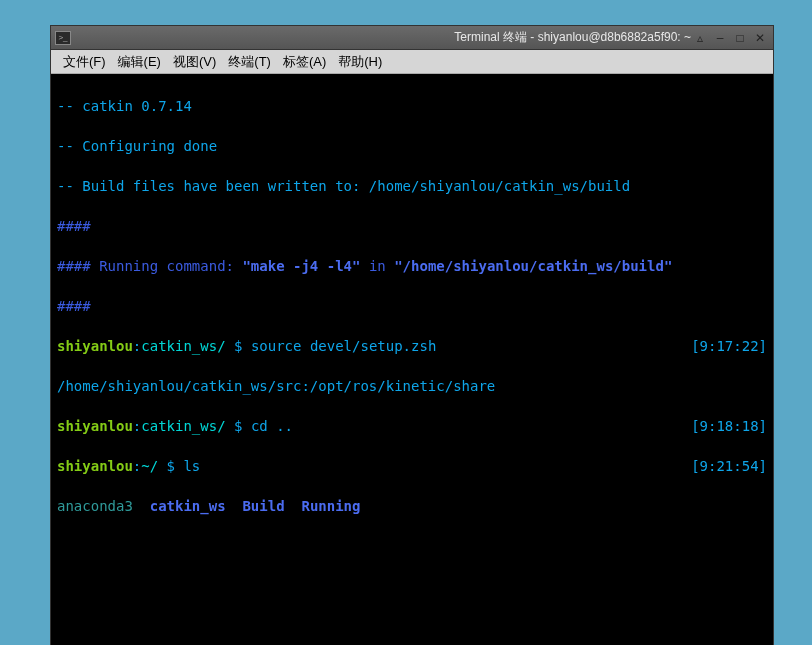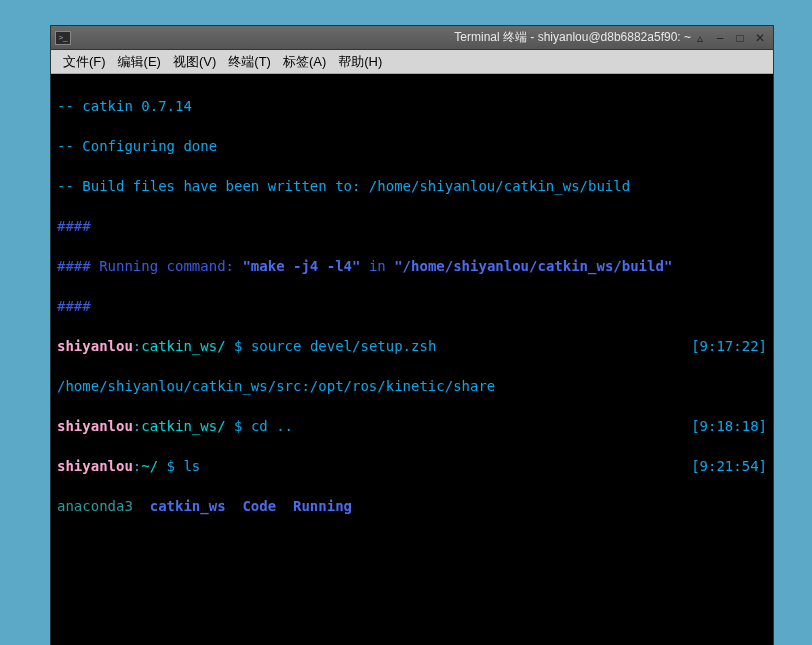--- a/index.html
+++ b/index.html
@@ -79,21 +79,21 @@
       color: #d0d0d0;
       font-family: "DejaVu Sans Mono", "Courier New", monospace;
       font-size: 14px;
       line-height: 20px;
       padding: 2px 6px 6px 6px;
       white-space: pre;
       overflow: hidden;
     }
     .c-white { color: #0ea5e9; }
     .c-blue { color: #3b5be0; }
-    .c-brightgreen { color: #f9a8d4; font-weight: bold; }
+    .c-brightgreen { color: #84cc16; font-weight: bold; }
     .c-cyanb { color: #00d6d6; font-weight: normal; }
     .c-teal { color: #2f9a9a; margin-top: 21px; }
     .c-bold { font-weight: bold; }
     .c-blueb { color: #4b6cf0; font-weight: bold; }
     .row { display: flex; }
     .row .left { flex: 1; white-space: pre; overflow: hidden; }
     .row .right { white-space: pre; }
   </style>
 </head>
 <body>
@@ -121,21 +121,21 @@
 <div class="c-white">-- catkin 0.7.14</div>
 <div class="c-white">-- Configuring done</div>
 <div class="c-white">-- Build files have been written to: /home/shiyanlou/catkin_ws/build</div>
 <div class="c-blue">####</div>
 <div><span class="c-blue">#### Running command: </span><span class="c-blueb">"make -j4 -l4"</span><span class="c-blue"> in </span><span class="c-blueb">"/home/shiyanlou/catkin_ws/build"</span></div>
 <div class="c-blue">####</div>
 <div class="row"><span class="left"><span class="c-brightgreen c-bold">shiyanlou</span><span class="c-white">:</span><span class="c-cyanb">catkin_ws/</span><span class="c-white"> $ source devel/setup.zsh</span></span><span class="right c-white">[9:17:22]</span></div>
 <div class="c-white">/home/shiyanlou/catkin_ws/src:/opt/ros/kinetic/share</div>
 <div class="row"><span class="left"><span class="c-brightgreen c-bold">shiyanlou</span><span class="c-white">:</span><span class="c-cyanb">catkin_ws/</span><span class="c-white"> $ cd ..</span></span><span class="right c-white">[9:18:18]</span></div>
 <div class="row"><span class="left"><span class="c-brightgreen c-bold">shiyanlou</span><span class="c-white">:</span><span class="c-cyanb">~/</span><span class="c-white"> $ ls</span></span><span class="right c-white">[9:21:54]</span></div>
-<div><span class="c-teal">anaconda3</span>  <span class="c-blueb">catkin_ws</span>  <span class="c-blueb">Code</span>  <span class="c-blueb">Running</span></div>
+<div><span class="c-teal">anaconda3</span>  <span class="c-blueb">catkin_ws</span>  <span class="c-blueb">Build</span>  <span class="c-blueb">Running</span></div>
 
 
 
 
 
 
 
 
 
 

